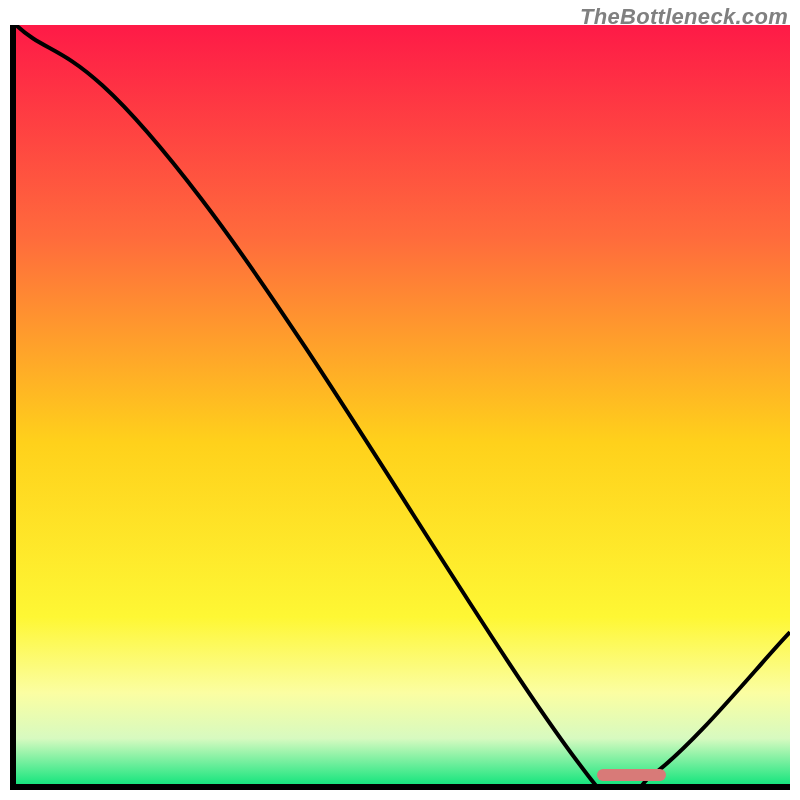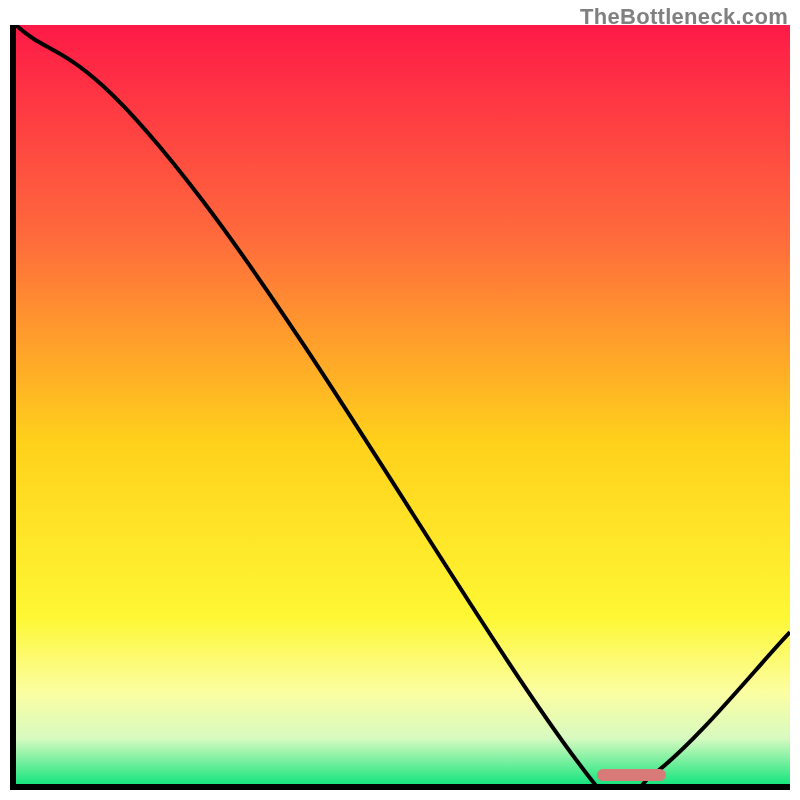--- a/index.html
+++ b/index.html
@@ -17,20 +17,21 @@
     height: 800px;
   }
   .watermark {
     position: absolute;
     top: 4px;
     right: 12px;
     color: #808080;
     font-size: 22px;
     font-weight: 600;
     letter-spacing: 0.3px;
+    font-style: italic;
   }
   .axis-left,
   .axis-bottom {
     position: absolute;
     background: #000;
   }
   .axis-left {
     width: 6px;
     height: 760px;
     top: 25px;

